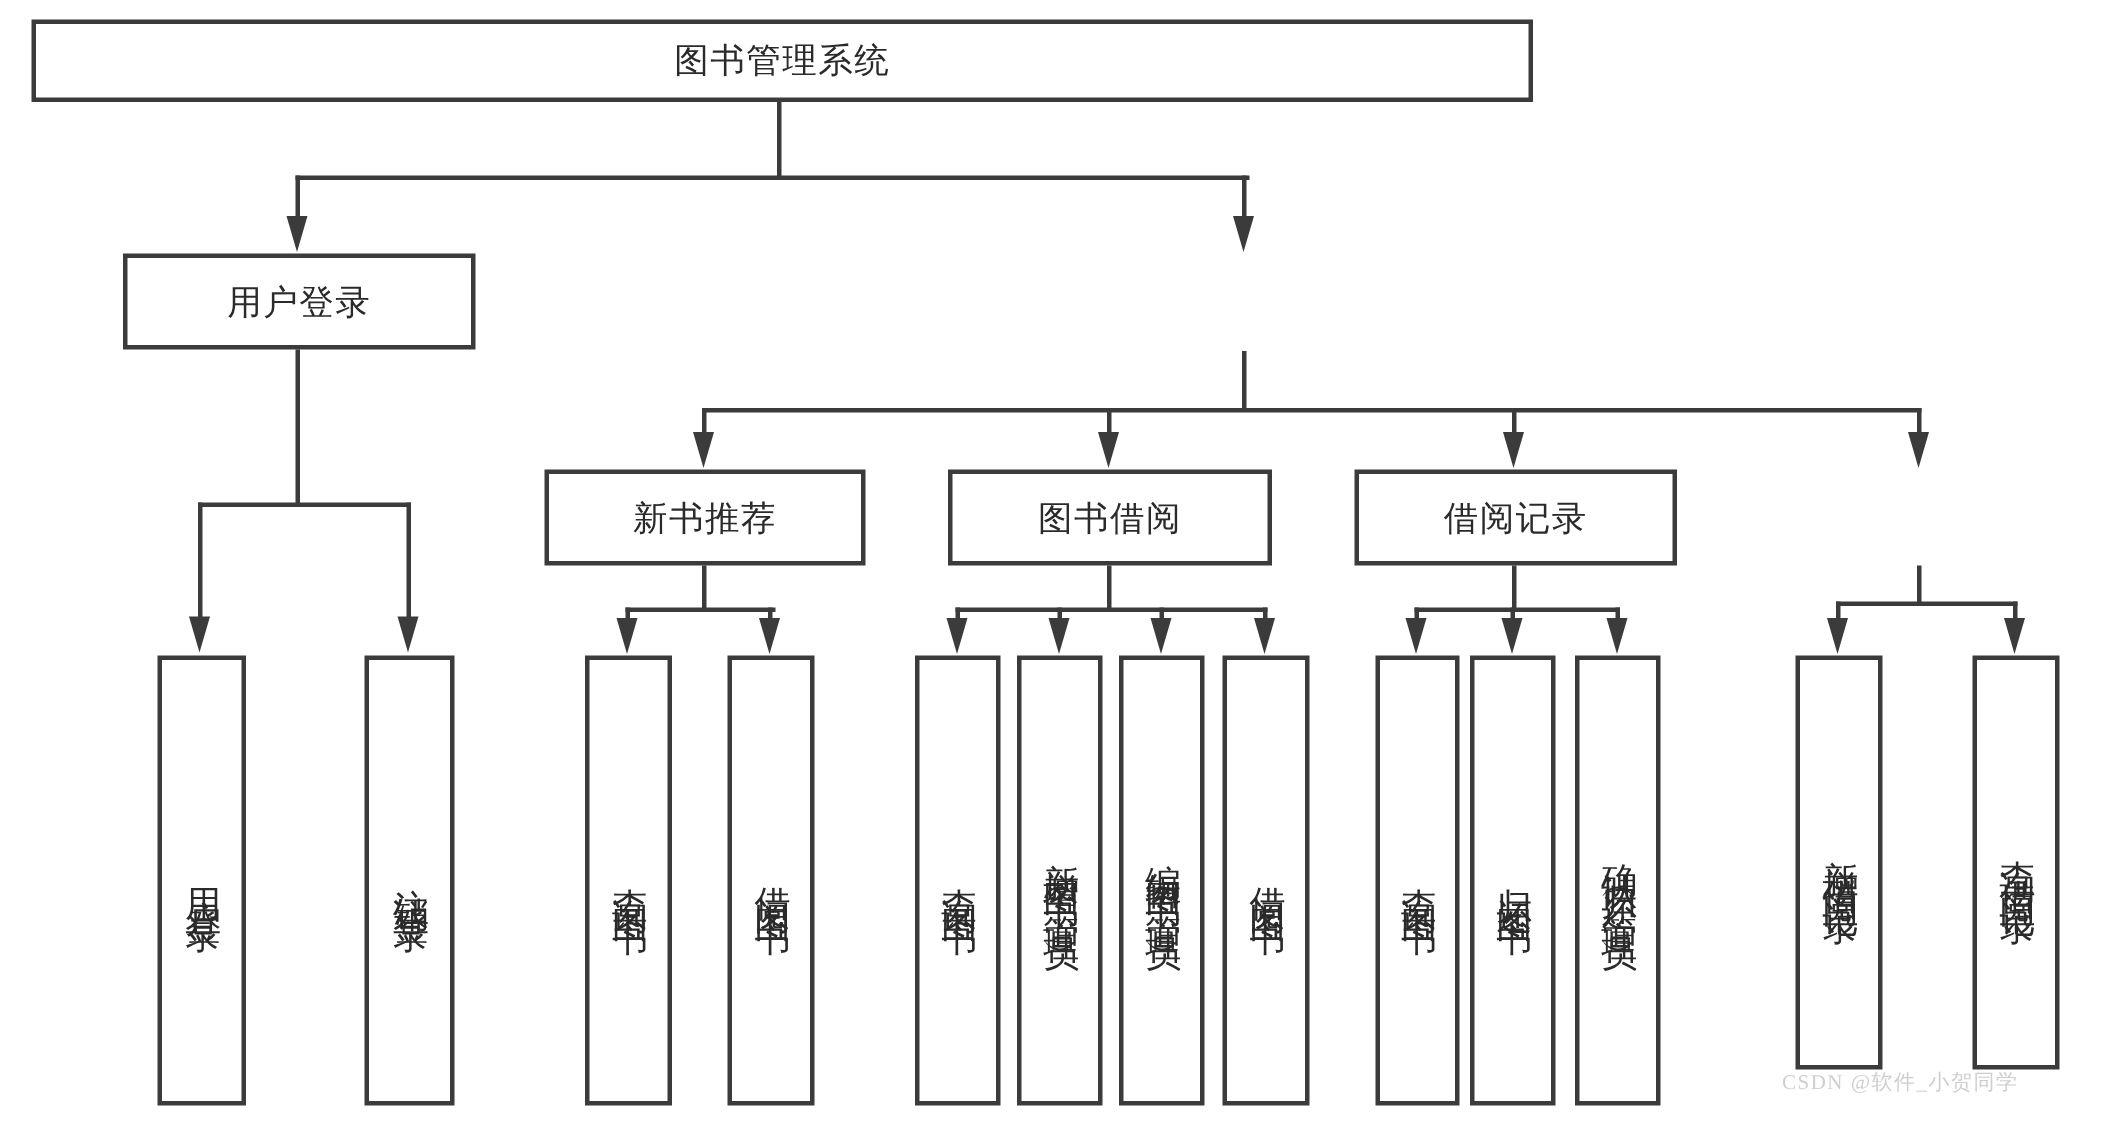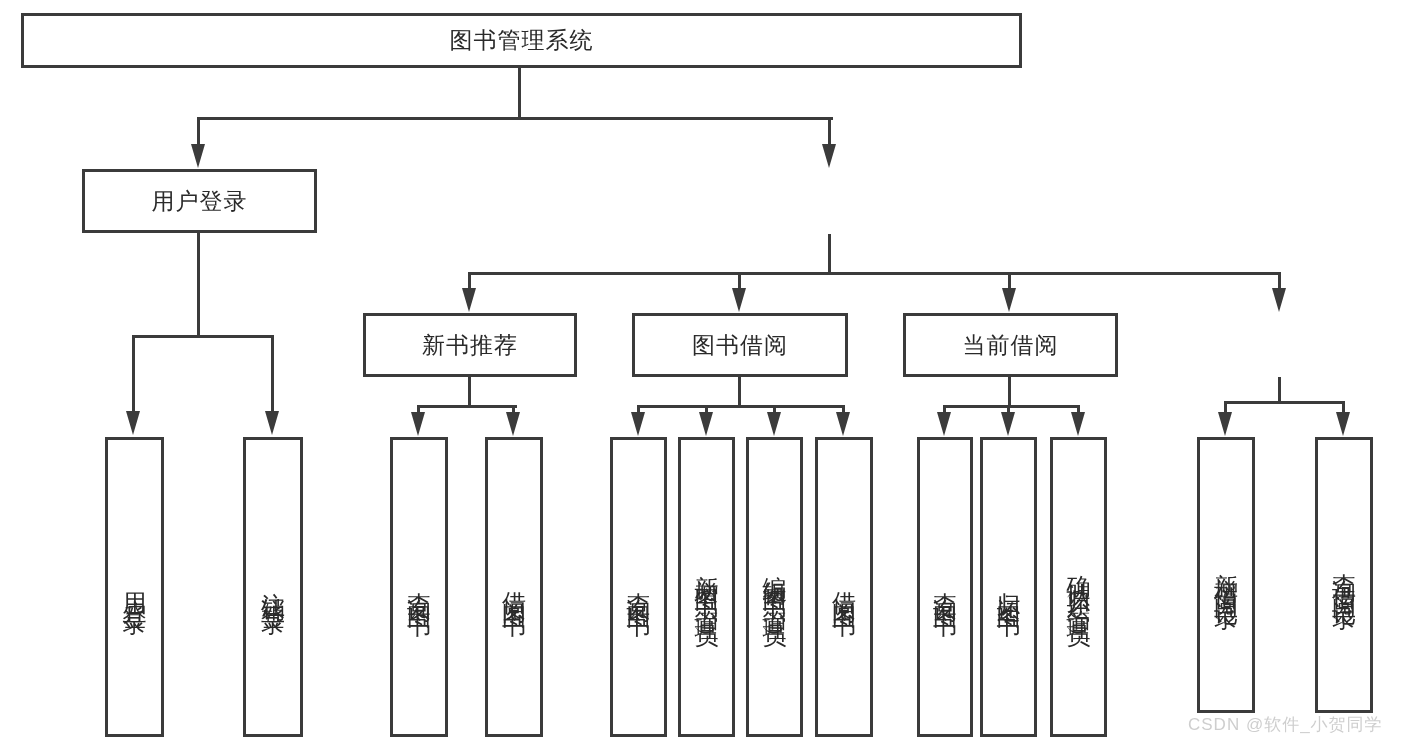--- a/index.html
+++ b/index.html
@@ -6,21 +6,21 @@
     --line:#3b3b3b;
     --text:#2a2a2a;
     --bg:#ffffff;
   }
   html,body{margin:0;padding:0;background:var(--bg);}
   .canvas{
     position:relative;
     width:1405px;height:747px;
     background:var(--bg);
     overflow:hidden;
-    font-family:Liberation Sans, sans-serif;
+    font-family:Liberation Serif, serif;
   }
   
   .node{
     position:absolute;
     box-sizing:border-box;
     border:3px solid var(--line);
     background:#fff;
     display:flex;align-items:center;justify-content:center;
     font-size:23px;color:var(--text);
     letter-spacing:1px;
@@ -45,21 +45,21 @@
   .lv{position:absolute;width:3px;background:var(--line);}
   .lh{position:absolute;height:3px;background:var(--line);}
   .arr{
     position:absolute;width:0;height:0;
     border-left:7px solid transparent;
     border-right:7px solid transparent;
     border-top:24px solid var(--line);
   }
   .watermark{
     position:absolute;
-    font-size:17px;
+    font-size:14px;
     color:#c9c9c9;
     opacity:.9;
     z-index:10;
     white-space:nowrap;
     letter-spacing:1px;
   }
 </style>
 </head>
 <body>
 
@@ -89,21 +89,21 @@
   <i class="arr" style="left:462px;top:288px"></i>
   <i class="lv" style="left:738px;top:272px;height:20px"></i>
   <i class="arr" style="left:732px;top:288px"></i>
   <i class="lv" style="left:1008px;top:272px;height:20px"></i>
   <i class="arr" style="left:1002px;top:288px"></i>
   <i class="lv" style="left:1278px;top:272px;height:20px"></i>
   <i class="arr" style="left:1272px;top:288px"></i>
 
   <div class="node" style="left:363px;top:313px;width:214px;height:64px">新书推荐</div>
   <div class="node" style="left:632px;top:313px;width:216px;height:64px">图书借阅</div>
-  <div class="node" style="left:903px;top:313px;width:215px;height:64px">当前借阅</div>
+  <div class="node" style="left:903px;top:313px;width:215px;height:64px">借阅记录</div>
 
   <i class="lv" style="left:468px;top:377px;height:31px"></i>
   <i class="lh" style="left:417px;top:405px;width:100px"></i>
   <i class="lv" style="left:417px;top:405px;height:10px"></i>
   <i class="arr" style="left:411px;top:412px"></i>
   <i class="lv" style="left:512px;top:405px;height:10px"></i>
   <i class="arr" style="left:506px;top:412px"></i>
 
   <i class="lv" style="left:738px;top:377px;height:31px"></i>
   <i class="lh" style="left:637px;top:405px;width:208px"></i>

